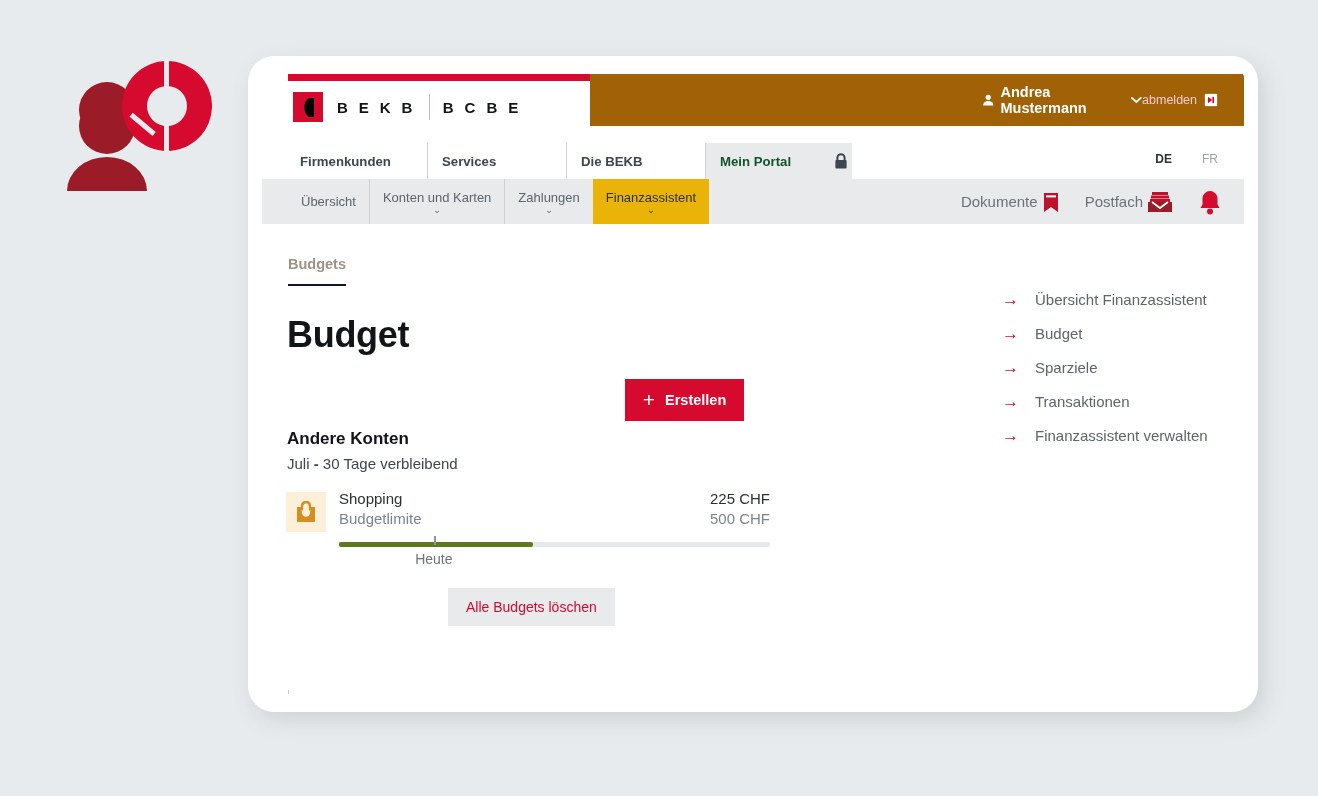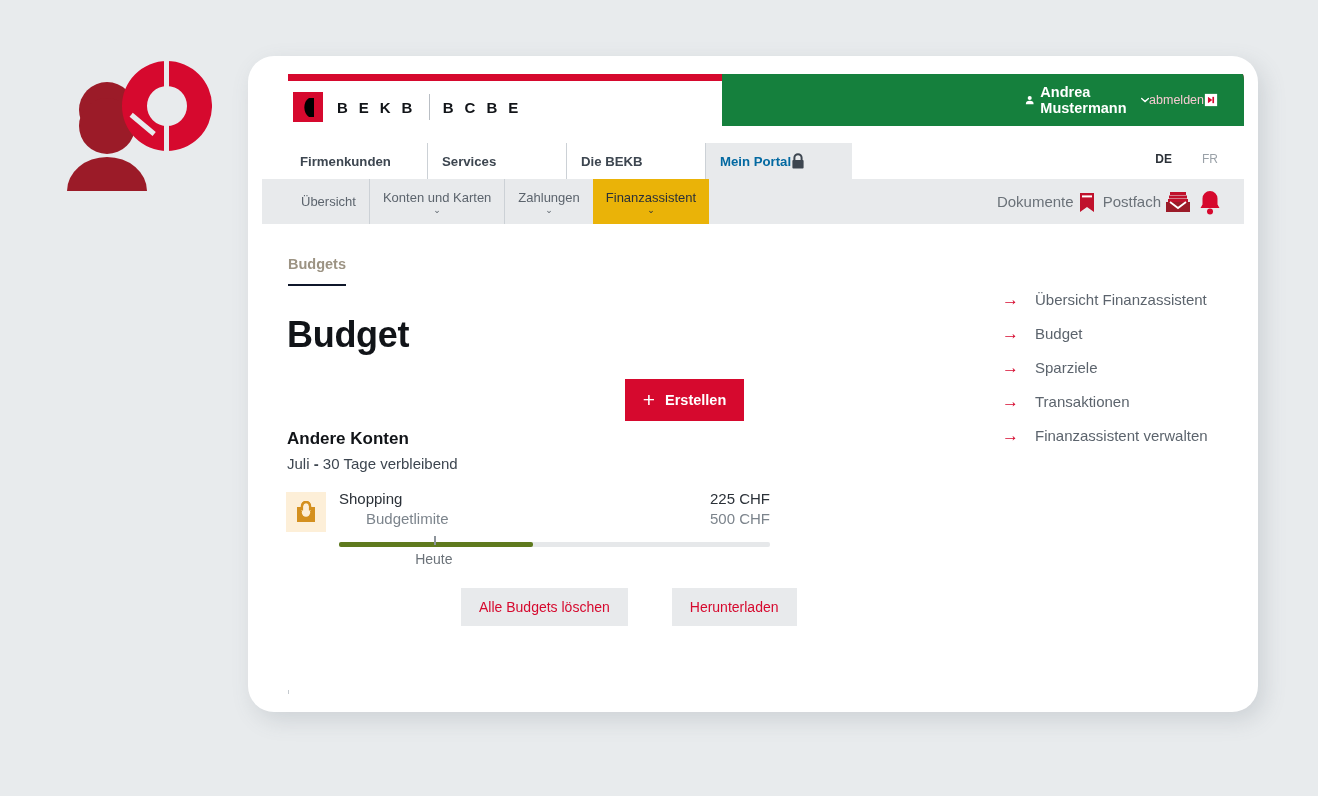--- a/index.html
+++ b/index.html
@@ -52,42 +52,43 @@
     left: 26px;
     top: 8px;
     width: 956px;
     height: 7px;
     background: #d6092e;
   }
   .user-bar {
     position: absolute;
     right: 0px;
     top: 8px;
-    width: 522px;
+    width: 654px;
     height: 52px;
-    background: #15803d;
+    background: #a16207;
     display: flex;
     align-items: center;
     justify-content: flex-end;
     padding-right: 26px;
     box-sizing: border-box;
   }
   .user-name-wrap {
     display: flex;
     align-items: center;
     gap: 6px;
     color: #ffffff;
     font-size: 14.5px;
     font-weight: bold;
     margin-right: auto;
     margin-left: 392px;
   }
   .logout-wrap {
     display: flex;
     align-items: center;
+    gap: 7px;
     color: #f6c9d1;
     font-size: 12.5px;
   }
 
   
   .bank-logo {
     position: absolute;
     left: 31px;
     top: 26px;
     display: flex;
@@ -133,22 +134,22 @@
     font-size: 13.2px;
     font-weight: bold;
     color: #3d4650;
     border-left: 1px solid #ccd1d6;
     padding-left: 14px;
     box-sizing: border-box;
   }
   .primary-tab:first-child { border-left: none; padding-left: 12px; }
   .primary-tab.active {
     background: #e8eaec;
-    color: #0369a1;
-    justify-content: flex-start;
+    color: #14532d;
+    justify-content: space-between;
     padding-right: 4px;
   }
   .lang-switch {
     margin-left: auto;
     display: flex;
     align-items: flex-start;
     gap: 30px;
     padding-right: 26px;
     padding-top: 9px;
   }
@@ -190,21 +191,21 @@
   .sub-tab.active {
     background: #eab308;
     color: #2b3138;
     border-left: none;
   }
   .sub-chevron { font-size: 9px; line-height: 6px; margin-top: 2px; }
   .utility-group {
     margin-left: auto;
     display: flex;
     align-items: center;
-    gap: 8px;
+    gap: 26px;
     padding-right: 22px;
     font-size: 15px;
     color: #6b7279;
     text-align: center;
   }
   .utility-item { display: flex; align-items: center; gap: 5px; }
 
   
   .content { position: absolute; left: 0; top: 158px; width: 982px; }
   .section-tab {
@@ -281,21 +282,21 @@
     left: 53px;
     top: 0;
     right: 0;
   }
   .label-line {
     display: flex;
     justify-content: space-between;
     align-items: baseline;
   }
   .label-line.primary { font-size: 15px; color: #2b3138; }
-  .label-line.secondary { font-size: 15px; color: #7c848c; margin-top: 3px; margin-left: 27px; }
+  .label-line.secondary { font-size: 15px; color: #7c848c; margin-top: 3px; }
   .progress-track {
     position: absolute;
     left: 53px;
     top: 52px;
     right: 0;
     height: 5px;
     background: #e6e8ea;
     border-radius: 2px;
   }
   .progress-fill {
@@ -318,24 +319,24 @@
     top: 9px;
     transform: translateX(-50%);
     font-size: 14px;
     color: #6b7279;
     white-space: nowrap;
   }
 
   
   .row-actions {
     position: absolute;
-    left: 199px;
+    left: 186px;
     top: 364px;
     display: flex;
-    gap: 44px;
+    gap: 30px;
     border-radius: 15px;
   }
   .ghost-button {
     height: 38px;
     padding: 0 18px;
     background: #e8eaec;
     color: #d6092e;
     font-size: 14px;
     border: none;
     cursor: pointer;
@@ -541,21 +542,20 @@
       </div>
       <div class="progress-track">
         <div class="progress-fill" id="progress-fill" style="width: 45%;"></div>
         <div class="today-marker" id="today-marker" style="left: 22%;"></div>
         <div class="today-label" id="today-label" style="left: 22%;">Heute</div>
       </div>
     </div>
 
     <div class="row-actions">
       <button class="ghost-button">Alle Budgets löschen</button>
-      <button class="ghost-button">Herunterladen</button>
     </div>
 
     <div class="right-rail">
       <div class="rail-link">
         <span class="arrow-glyph">→</span>
         <span>Übersicht Finanzassistent</span>
       </div>
       <div class="rail-link">
         <span class="arrow-glyph">→</span>
         <span>Budget</span>

